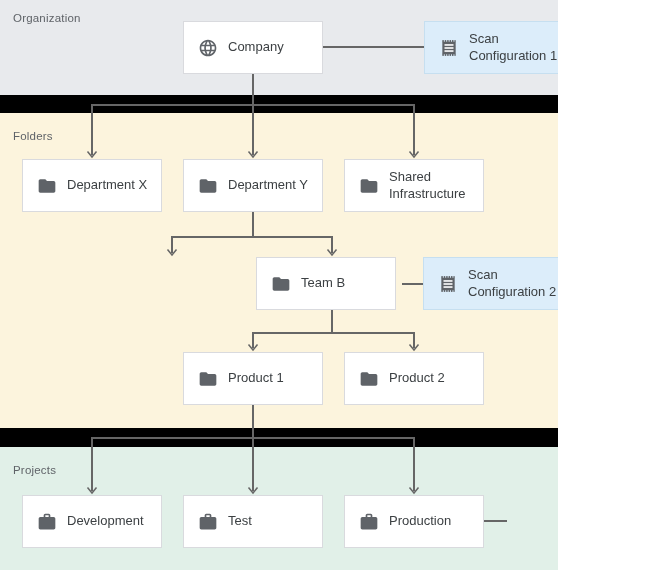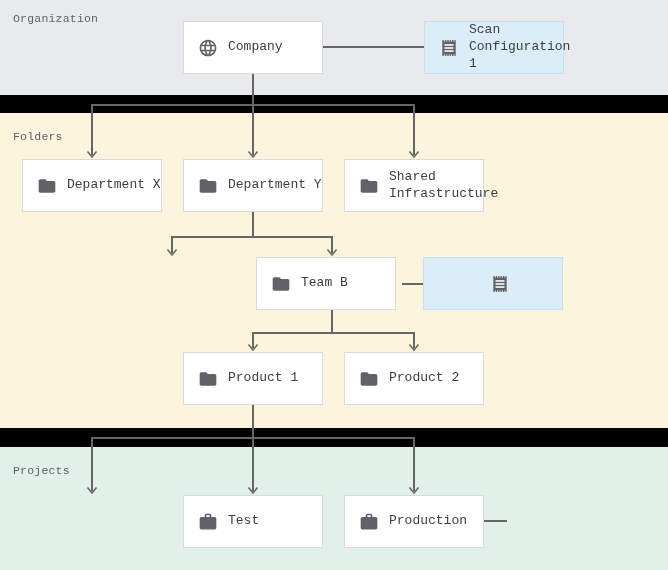--- a/index.html
+++ b/index.html
@@ -1,18 +1,18 @@
 <!DOCTYPE html>
 <html style="--orgBg: #e8eaed; --foldersBg: #fcf4dd; --projectsBg: #e1f0e8; --dividerBg: #000000; --nodeBg: #ffffff; --nodeBorder: #d9dade; --scanBg: #dcedfa; --scanBorder: #c6dff0; --nodeText: #3c4043; --sectionLabelText: #5f6368; --iconColor: #5f6368; --lineColor: #666666;"><head>
 <meta charset="utf-8">
 <style>
   html,body{margin:0;padding:0;}
   .stage{
-    position:relative;width:668px;height:570px;overflow:hidden;
-    font-family:Liberation Mono, monospace;background:#fff;
+    position:relative;width:558px;height:570px;overflow:hidden;
+    font-family:Liberation Sans, sans-serif;background:#fff;
   }
   .band{position:absolute;left:0;width:668px;}
   .band--org{top:0;height:95px;background:var(--orgBg,#e8eaed);}
   .band--folders{top:113px;height:315px;background:var(--foldersBg,#fcf4dd);}
   .band--projects{top:447px;height:123px;background:var(--projectsBg,#e1f0e8);}
   .divider{position:absolute;left:0;width:668px;background:var(--dividerBg,#000);}
   .divider--1{top:95px;height:18px;}
   .divider--2{top:428px;height:19px;}
   .section-label{
     position:absolute;font-size:11.5px;letter-spacing:.2px;
@@ -162,39 +162,48 @@
         </svg>
       </span>
     <span class="node-label">Team B</span>
   </div>
   <div class="node node--scan" style="left:423px;top:257px">
     <span class="icon">
         <svg>
           <use href="#i-receipt"></use>
         </svg>
       </span>
+    <span class="node-label">Scan Configuration 2</span>
   </div>
 
   <div class="node" style="left:183px;top:352px">
     <span class="icon">
         <svg>
           <use href="#i-folder"></use>
         </svg>
       </span>
     <span class="node-label">Product 1</span>
   </div>
   <div class="node" style="left:344px;top:352px">
     <span class="icon">
         <svg>
           <use href="#i-folder"></use>
         </svg>
       </span>
     <span class="node-label">Product 2</span>
   </div>
 
+  <div class="node" style="left:22px;top:495px">
+    <span class="icon">
+        <svg>
+          <use href="#i-briefcase"></use>
+        </svg>
+      </span>
+    <span class="node-label">Development</span>
+  </div>
   <div class="node" style="left:183px;top:495px">
     <span class="icon">
         <svg>
           <use href="#i-briefcase"></use>
         </svg>
       </span>
     <span class="node-label">Test</span>
   </div>
   <div class="node" style="left:344px;top:495px">
     <span class="icon">

